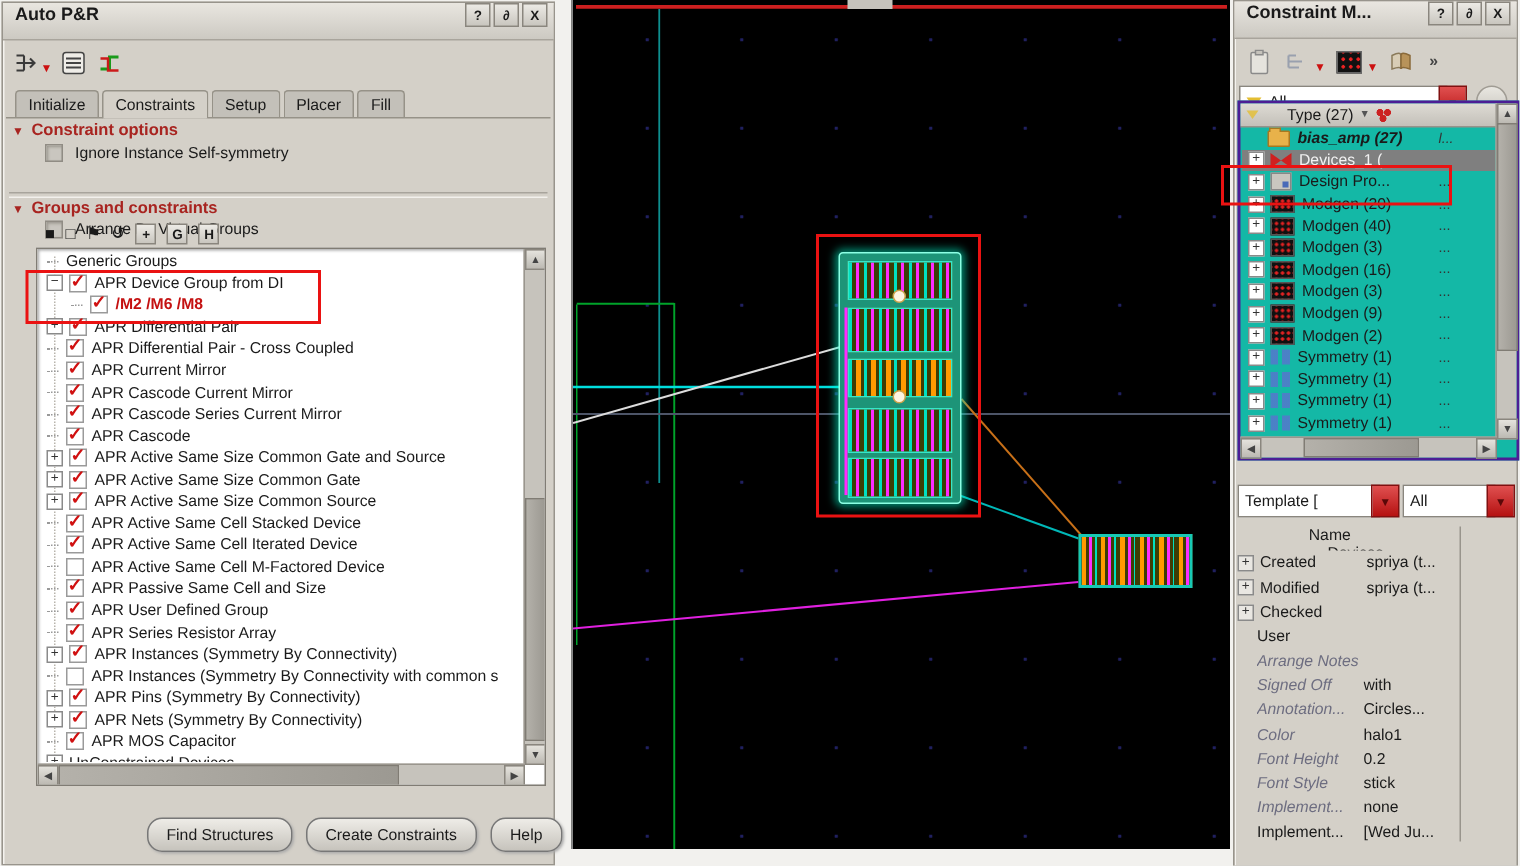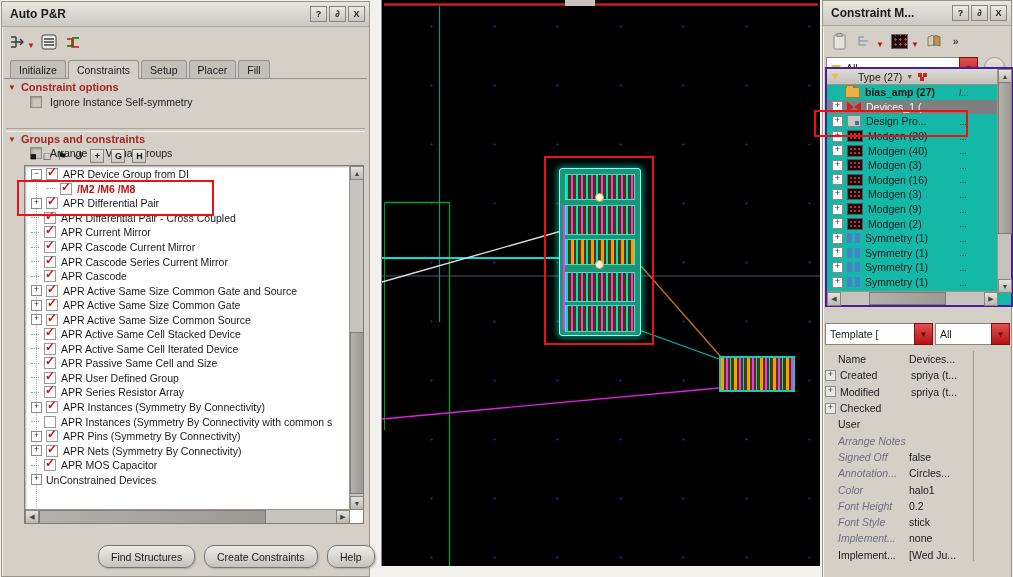--- a/index.html
+++ b/index.html
@@ -1,19 +1,19 @@
 <!DOCTYPE html>
 <html><head>
 <meta charset="utf-8">
 <style>
   html,body{margin:0;padding:0}
   body{width:1013px;height:577px;position:relative;background:#f2f1ee;
        font-family:"Liberation Sans",sans-serif;overflow:hidden;font-size:10.5px;color:#1a1a1a}
   .window{position:absolute;background:#d4d0c8;border:1px solid #98948c;box-shadow:inset 1px 1px 0 #f4f2ee}
-  .titlebar{position:absolute;left:0;top:0;right:0;height:24px;display:flex;align-items:center;
+  .titlebar{position:absolute;left:0;top:0;right:0;height:24px;display:flex;align-items:flex-start;
             padding:0 4px 0 8px;background:linear-gradient(#e9e6e0,#ccc9c2);border-bottom:1px solid #a8a49c}
   .title{font-weight:bold;font-size:12px;white-space:nowrap}
   .winbtns{margin-left:auto;display:flex;gap:2px}
   .winbtn{width:15px;height:14px;border:1px solid #8a867e;background:linear-gradient(#eceae5,#c9c6bf);
           font-size:9px;font-weight:bold;display:flex;align-items:center;justify-content:center;cursor:default}
   .tbico{display:inline-flex;align-items:center;justify-content:center;width:22px;height:20px;
          border:1px solid transparent}
   .redarrow{color:#c11;font-size:8px;margin:6px 2px 0 -3px}
   .tabsrow{position:absolute;left:2px;right:2px;height:21px;display:flex;align-items:flex-end;gap:2px;
            padding-left:6px;border-bottom:1px solid #969288}
@@ -171,20 +171,24 @@
       <span class="istrip-ico">⚑</span>
       <span class="istrip-ico">↺</span>
       <span class="istrip-box">+</span>
       <span class="istrip-box">G</span>
       <span class="istrip-box">H</span>
     </div>
 
   <div class="treebox">
     <div class="treerows" id="left-tree-rows">
         <div class="trow">
+          <span class="tdash"></span>
+          <span>Generic Groups</span>
+        </div>
+        <div class="trow">
           <span class="texp">−</span>
           <span class="tcb">
             <span class="mark">✓</span>
           </span>
           <span>APR Device Group from DI</span>
         </div>
         <div class="trow" style="padding-left: 20px;">
           <span class="tdash"></span>
           <span class="tcb">
             <span class="mark">✓</span>
@@ -260,20 +264,25 @@
             <span class="mark">✓</span>
           </span>
           <span>APR Active Same Cell Stacked Device</span>
         </div>
         <div class="trow">
           <span class="tdash"></span>
           <span class="tcb">
             <span class="mark">✓</span>
           </span>
           <span>APR Active Same Cell Iterated Device</span>
+        </div>
+        <div class="trow">
+          <span class="tdash"></span>
+          <span class="tcb"></span>
+          <span>APR Active Same Cell M-Factored Device</span>
         </div>
         <div class="trow">
           <span class="tdash"></span>
           <span class="tcb">
             <span class="mark">✓</span>
           </span>
           <span>APR Passive Same Cell and Size</span>
         </div>
         <div class="trow">
           <span class="tdash"></span>
@@ -420,21 +429,21 @@
     <div class="rthead">
       <span class="funnel funnel-sm"></span>
       <span style="margin-left:14px">Type (27)</span>
       <span style="font-size:7px;color:#555">▼</span>
       <span class="icon-grapes"></span>
     </div>
     <div class="rtrows" id="right-tree-rows">
         <div class="rtrow">
           <span style="width: 13px; flex: 0 0 auto;"></span>
           <span class="ric ric-folder"></span>
-          <span style="font-weight: bold; ">bias_amp (27)</span>
+          <span style="font-weight: bold; font-style: italic;">bias_amp (27)</span>
           <span class="rtcol2" style="font-style: italic;">l...</span>
         </div>
         <div class="rtrow sel">
           <span class="texp" style="margin-right: 4px;">+</span>
           <span class="ric ric-devices"></span>
           <span>Devices_1 (</span>
           <span class="rtcol2"></span>
         </div>
         <div class="rtrow">
           <span class="texp" style="margin-right: 4px;">+</span>
@@ -524,21 +533,21 @@
   <div class="dd" style="left:2px;top:322px;width:89px">
     <span>Template [</span>
   </div>
   <div class="ddbtn" style="left:91px;top:322px">▼</div>
   <div class="dd" style="left:112px;top:322px;width:56px">
     <span>All</span>
   </div>
   <div class="ddbtn" style="left:168px;top:322px">▼</div>
 
   <div id="props">
-      <div class="propsrow" style="top: 350px;">
+      <div class="propsrow" style="top: 350px; flex-direction: column;">
         <span class="pspc"></span>
         <span class="pname">Name</span>
         <span class="pval">Devices...</span>
       </div>
       <div class="propsrow" style="top: 366.3px;">
         <span class="pexp">+</span>
         <span class="pname">Created</span>
         <span class="pval">spriya (t...</span>
       </div>
       <div class="propsrow" style="top: 382.6px;">
@@ -557,21 +566,21 @@
         <span class="pval"></span>
       </div>
       <div class="propsrow" style="top: 431.5px;">
         <span class="pspc"></span>
         <span class="pname it">Arrange Notes</span>
         <span class="pval"></span>
       </div>
       <div class="propsrow" style="top: 447.8px; justify-content: flex-end;">
         <span class="pspc"></span>
         <span class="pname it">Signed Off</span>
-        <span class="pval">false</span>
+        <span class="pval">with</span>
       </div>
       <div class="propsrow" style="top: 464.1px;">
         <span class="pspc"></span>
         <span class="pname it">Annotation...</span>
         <span class="pval">Circles...</span>
       </div>
       <div class="propsrow" style="top: 480.4px;">
         <span class="pspc"></span>
         <span class="pname it">Color</span>
         <span class="pval">halo1</span>

